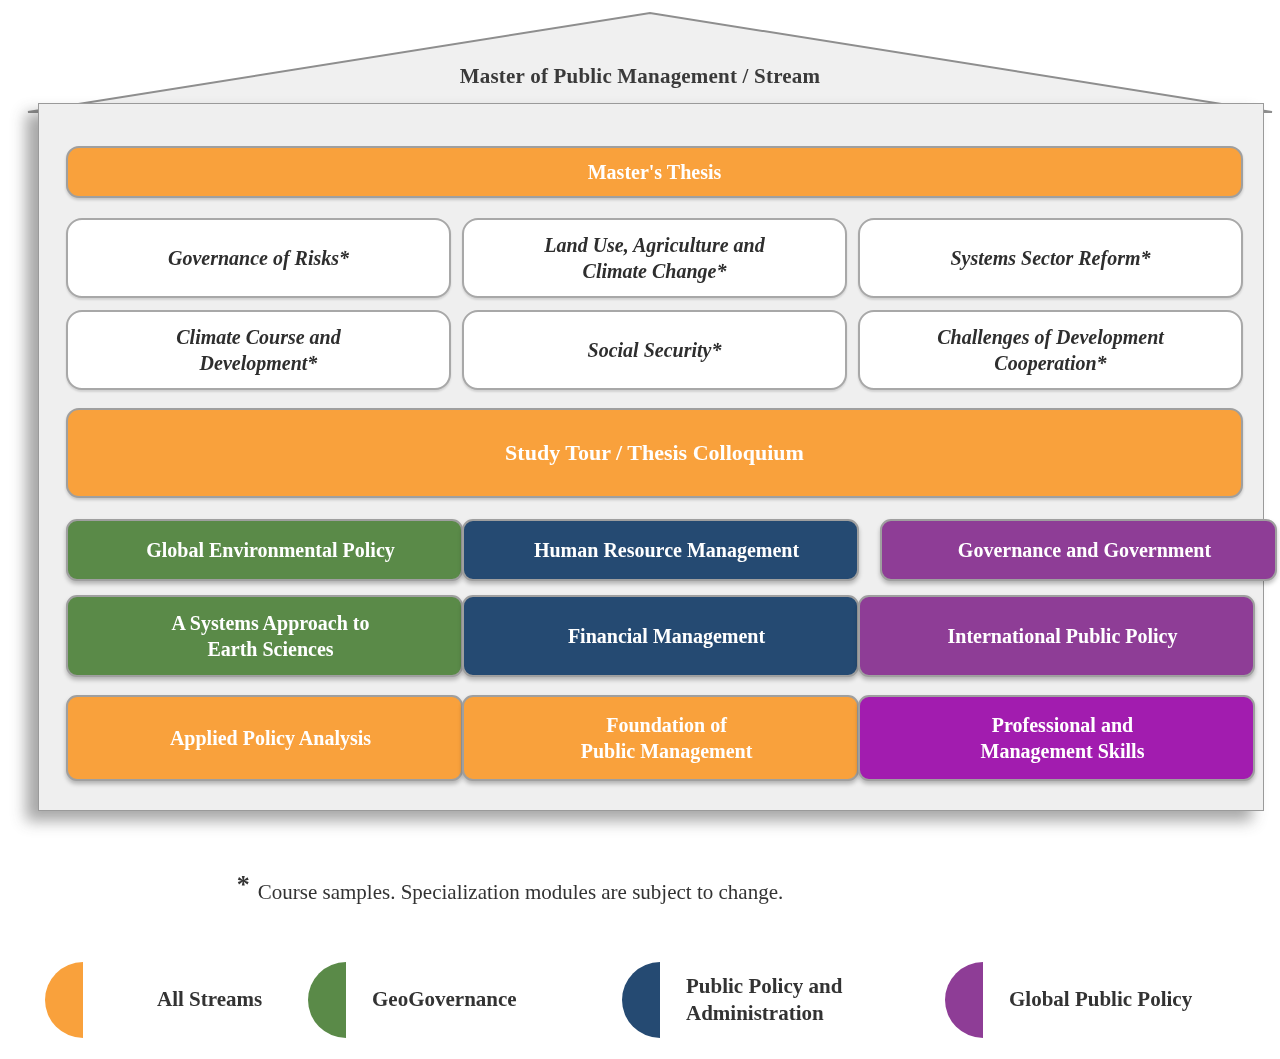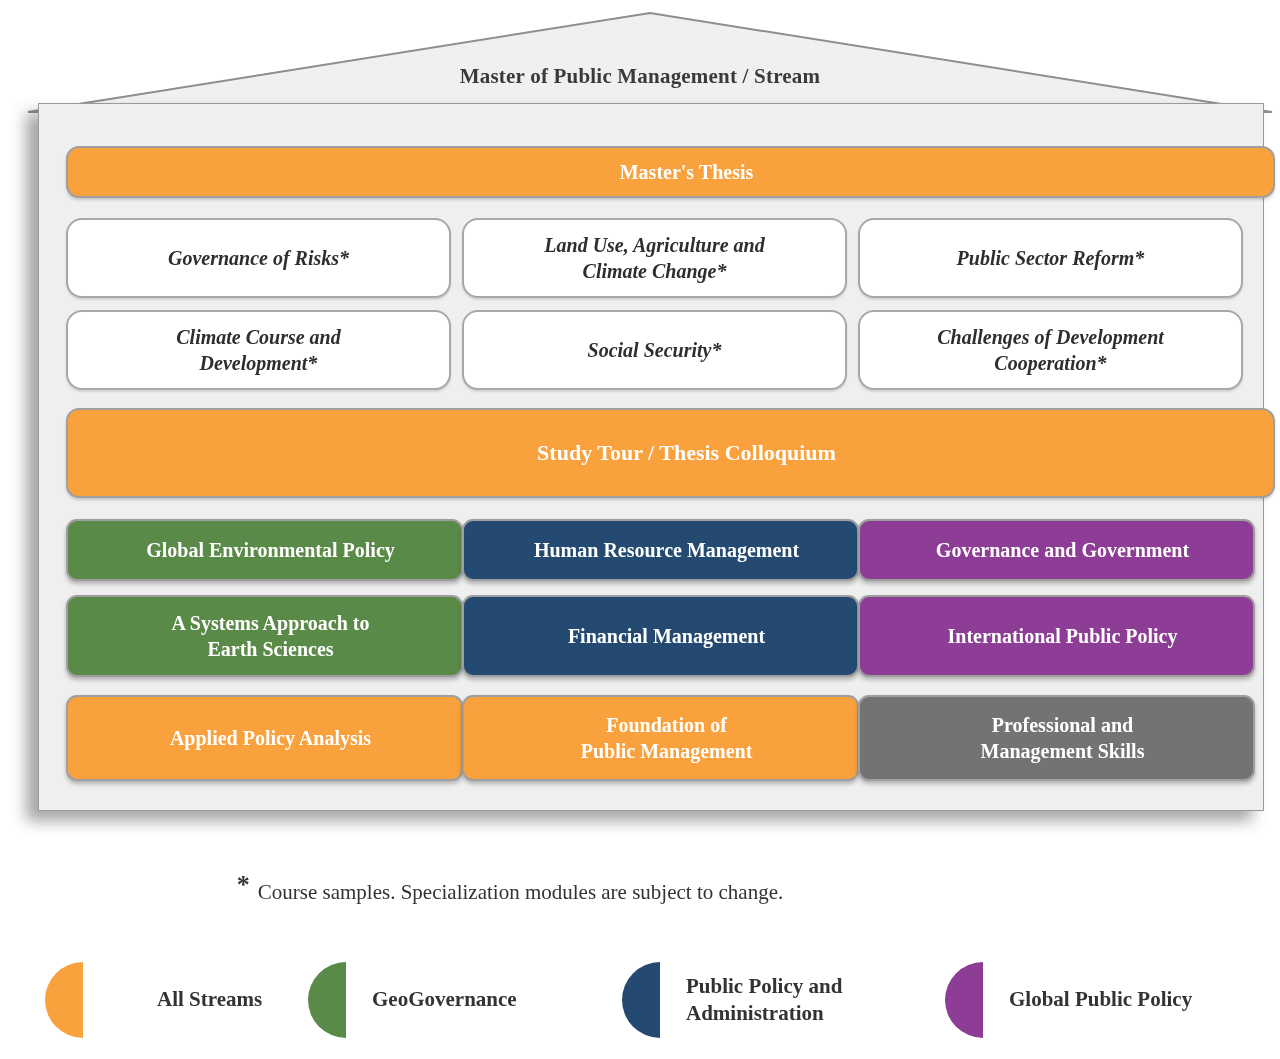--- a/index.html
+++ b/index.html
@@ -20,21 +20,20 @@
     position:absolute;left:38px;top:103px;width:1224px;height:706px;z-index:3;
     background:#efefef;border:1px solid #9a9a9a;
     box-shadow:-12px 10px 14px rgba(60,60,60,0.45);
   }
   .bar{
     position:absolute;left:27px;width:1173px;
     border:2px solid #9f9f9f;border-radius:13px;
     display:flex;align-items:center;justify-content:center;
     color:#ffffff;font-weight:bold;text-align:right;
     box-shadow:0 2px 3px rgba(0,0,0,0.18);
-    padding-left:32px;
   }
   .bar.thesis{top:42px;height:48px;font-size:20px;}
   .bar.study{top:304px;height:86px;font-size:22px;}
   .course-box{
     position:absolute;width:381px;height:76px;
     background:#ffffff;border:2px solid #a8a8a8;border-radius:16px;
     display:flex;align-items:center;justify-content:center;
     font-size:20px;font-weight:bold;font-style:italic;color:#2e2e2e;
     text-align:center;line-height:1.3;white-space:pre-line;
     box-shadow:0 2px 2px rgba(0,0,0,0.12);
@@ -90,21 +89,21 @@
     </div>
 
     <div class="course-box col0 crow0">
       <span>Governance of Risks*</span>
     </div>
     <div class="course-box col1 crow0">
       <span>Land Use, Agriculture and
 Climate Change*</span>
     </div>
     <div class="course-box col2 crow0">
-      <span>Public Sector Reform*</span>
+      <span>Systems Sector Reform*</span>
     </div>
     <div class="course-box col0 crow1">
       <span>Climate Course and
 Development*</span>
     </div>
     <div class="course-box col1 crow1">
       <span>Social Security*</span>
     </div>
     <div class="course-box col2 crow1">
       <span>Challenges of Development
@@ -114,41 +113,41 @@
     <div class="bar study" style="background-color: rgb(249, 161, 60);">
       <span>Study Tour / Thesis Colloquium</span>
     </div>
 
     <div class="module-box col0 mrow0" style="background-color: rgb(90, 138, 72);">
       <span>Global Environmental Policy</span>
     </div>
     <div class="module-box col1 mrow0" style="background-color: rgb(37, 74, 114);">
       <span>Human Resource Management</span>
     </div>
-    <div class="module-box col2 mrow0" style="background-color: rgb(142, 61, 150);">
+    <div class="module-box col2 mrow0" style="background-color: rgb(142, 61, 150); margin-left: 22px;">
       <span>Governance and Government</span>
     </div>
     <div class="module-box col0 mrow1" style="background-color: rgb(90, 138, 72);">
       <span>A Systems Approach to
 Earth Sciences</span>
     </div>
     <div class="module-box col1 mrow1" style="background-color: rgb(37, 74, 114);">
       <span>Financial Management</span>
     </div>
     <div class="module-box col2 mrow1" style="background-color: rgb(142, 61, 150);">
       <span>International Public Policy</span>
     </div>
     <div class="module-box col0 mrow2" style="background-color: rgb(249, 161, 60);">
       <span>Applied Policy Analysis</span>
     </div>
     <div class="module-box col1 mrow2" style="background-color: rgb(249, 161, 60);">
       <span>Foundation of
 Public Management</span>
     </div>
-    <div class="module-box col2 mrow2" style="background-color: #737373;">
+    <div class="module-box col2 mrow2" style="background-color: #a21caf;">
       <span>Professional and
 Management Skills</span>
     </div>
 
   </div>
 
   <div class="footnote">
     <span class="ast">*</span><span>Course samples. Specialization modules are subject to change.</span>
   </div>
 

